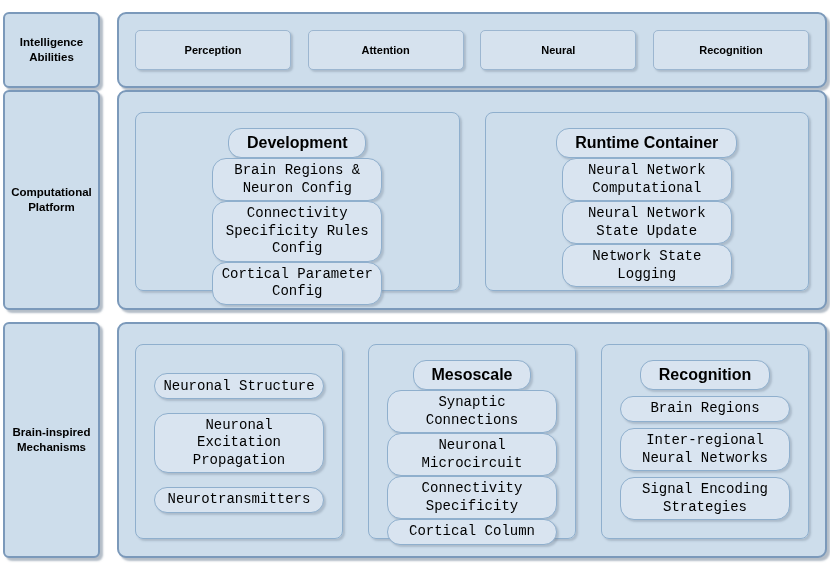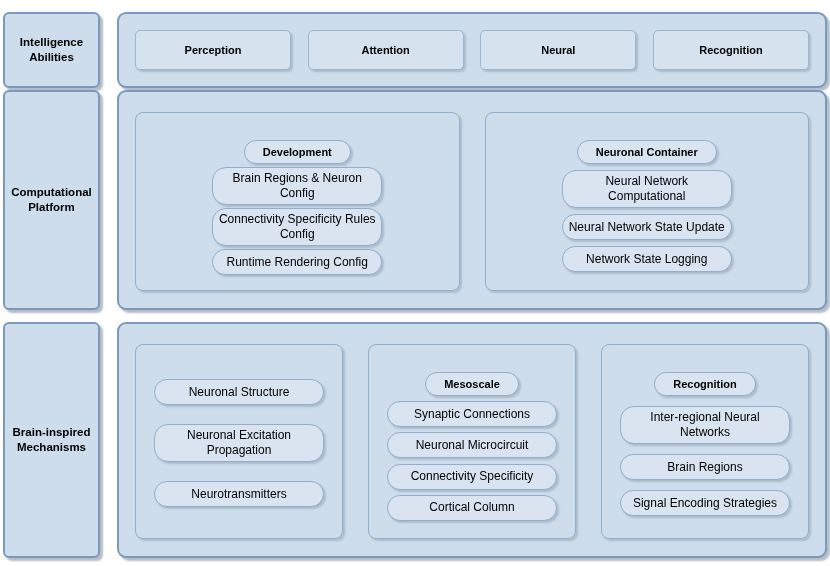--- a/index.html
+++ b/index.html
@@ -64,38 +64,39 @@
     display:flex;flex-direction:column;align-items:center;
     padding:15px 10px 10px;
   }
   .header-pill{
     flex:none;
     background:var(--pill-fill);
     border:1px solid var(--pill-border);
     border-radius:13px;
     box-shadow:var(--shadow-small);
     padding:5px 18px;
-    font-weight:bold;font-size:11px;text-align:center;
-    display:flex;align-items:center;justify-content:center;margin-top:12px;
+    font-weight:bold;font-size:16px;text-align:center;
+    display:flex;align-items:center;justify-content:center;
   }
   .items{
     flex:1;width:100%;
     display:flex;flex-direction:column;align-items:center;
     justify-content:space-evenly;
     padding-bottom:2px;
   }
   .item-pill{
     width:170px;min-height:26px;
     background:var(--pill-fill);
     border:1px solid var(--pill-border);
     border-radius:14px;
     box-shadow:var(--shadow-small);
     display:flex;align-items:center;justify-content:center;
-    text-align:center;font-size:12px;line-height:1.25;
+    text-align:center;font-size:14px;line-height:1.25;
     padding:3px 5px;
+    font-family:Liberation Mono, monospace;
   }
 </style>
 </head>
 <body>
 
 <div class="canvas">
 
   <div class="row row-abilities">
     <div class="label-box">Intelligence Abilities</div>
     <div class="container top-container">
@@ -108,26 +109,26 @@
 
   <div class="row row-platform">
     <div class="label-box">Computational Platform</div>
     <div class="container groups-container">
 
       <div class="group">
         <div class="header-pill">Development</div>
         <div class="items">
           <div class="item-pill">Brain Regions &amp; Neuron Config</div>
           <div class="item-pill">Connectivity Specificity Rules Config</div>
-          <div class="item-pill">Runtime Rendering Config</div>
+          <div class="item-pill">Cortical Parameter Config</div>
         </div>
       </div>
 
       <div class="group">
-        <div class="header-pill">Neuronal Container</div>
+        <div class="header-pill">Runtime Container</div>
         <div class="items">
           <div class="item-pill">Neural Network Computational</div>
           <div class="item-pill">Neural Network State Update</div>
           <div class="item-pill">Network State Logging</div>
         </div>
       </div>
 
 
     </div>
   </div>
@@ -150,22 +151,22 @@
           <div class="item-pill">Synaptic Connections</div>
           <div class="item-pill">Neuronal Microcircuit</div>
           <div class="item-pill">Connectivity Specificity</div>
           <div class="item-pill">Cortical Column</div>
         </div>
       </div>
 
       <div class="group">
         <div class="header-pill">Recognition</div>
         <div class="items">
+          <div class="item-pill">Brain Regions</div>
           <div class="item-pill">Inter-regional Neural Networks</div>
-          <div class="item-pill">Brain Regions</div>
           <div class="item-pill">Signal Encoding Strategies</div>
         </div>
       </div>
 
     </div>
   </div>
 
 </div>
 
 </body></html>

